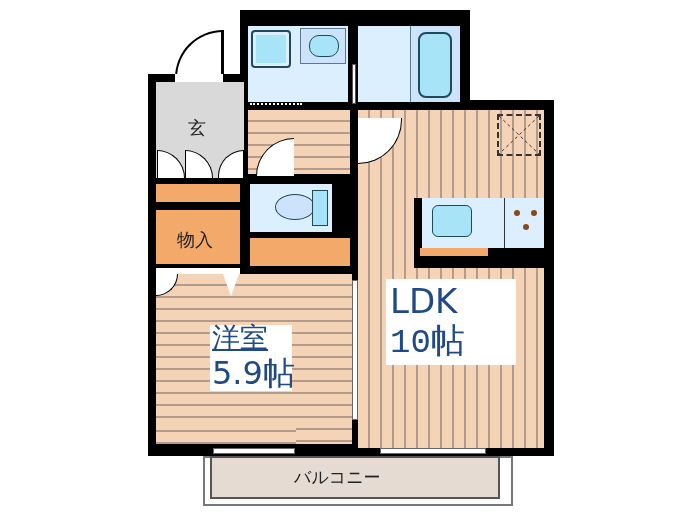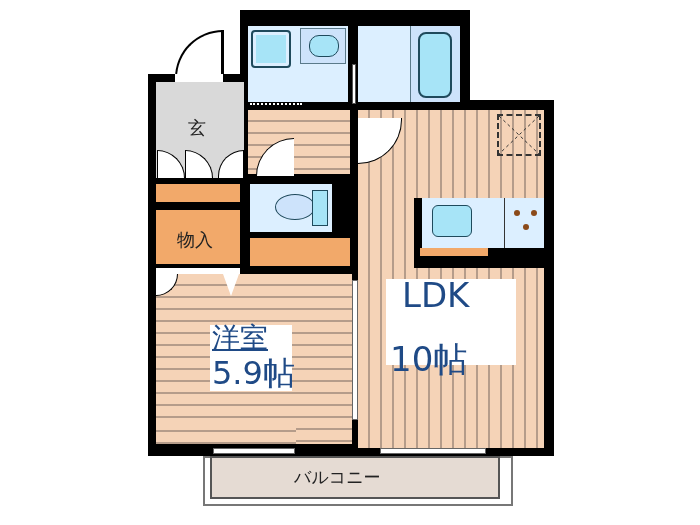--- a/index.html
+++ b/index.html
@@ -97,22 +97,22 @@
 <div class="abs" style="left:432px;top:205px;width:40px;height:32px;border:1.5px solid #1f4a5c;border-radius:6px;background:#a7e4f7;"></div>
 <div class="abs" style="left:504px;top:198px;width:40px;height:50px;border-left:1px solid #333;">
   <span style="position:absolute;left:9px;top:12px;width:6px;height:6px;border-radius:50%;background:#8b4a1a;"></span>
   <span style="position:absolute;left:26px;top:12px;width:6px;height:6px;border-radius:50%;background:#8b4a1a;"></span>
   <span style="position:absolute;left:18px;top:26px;width:6px;height:6px;border-radius:50%;background:#8b4a1a;"></span>
 </div>
 <div class="abs storage" style="left:420px;top:248px;width:68px;height:8px;"></div>
 <div class="abs floor-v" style="left:358px;top:268px;width:186px;height:180px;"></div>
 
 <div class="abs label-box" style="left:386px;top:279px;width:130px;height:86px;"></div>
-<div class="abs room-label" style="left:390px;top:276px;margin-left:12px;">LDK</div>
-<div class="abs room-label" style="left:390px;top:340px;">10帖</div>
+<div class="abs room-label" style="left:390px;top:282px;">LDK</div>
+<div class="abs room-label" style="left:390px;top:324px;font-family:Liberation Mono, monospace;">10帖</div>
 
 <div class="abs door-gap" style="left:352px;top:280px;width:6px;height:140px;border:1px solid #666;"></div>
 
 <div class="abs door-gap" style="left:213px;top:448px;width:82px;height:6px;border:1px solid #666;"></div>
 <div class="abs door-gap" style="left:380px;top:448px;width:106px;height:6px;border:1px solid #666;"></div>
 
 <div class="abs balcony-outer" style="left:203px;top:456px;width:310px;height:50px;"></div>
 <div class="abs balcony" style="left:210px;top:456px;width:290px;height:43px;"></div>
 <div class="abs small-label" style="left:294px;top:466px;font-size:17px;">バルコニー</div>
 

